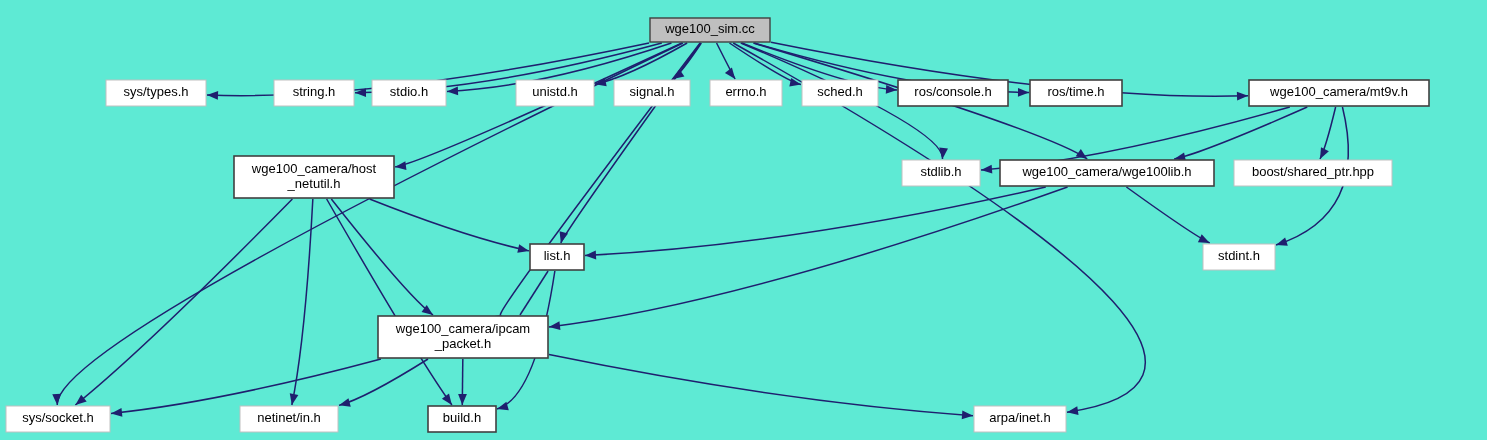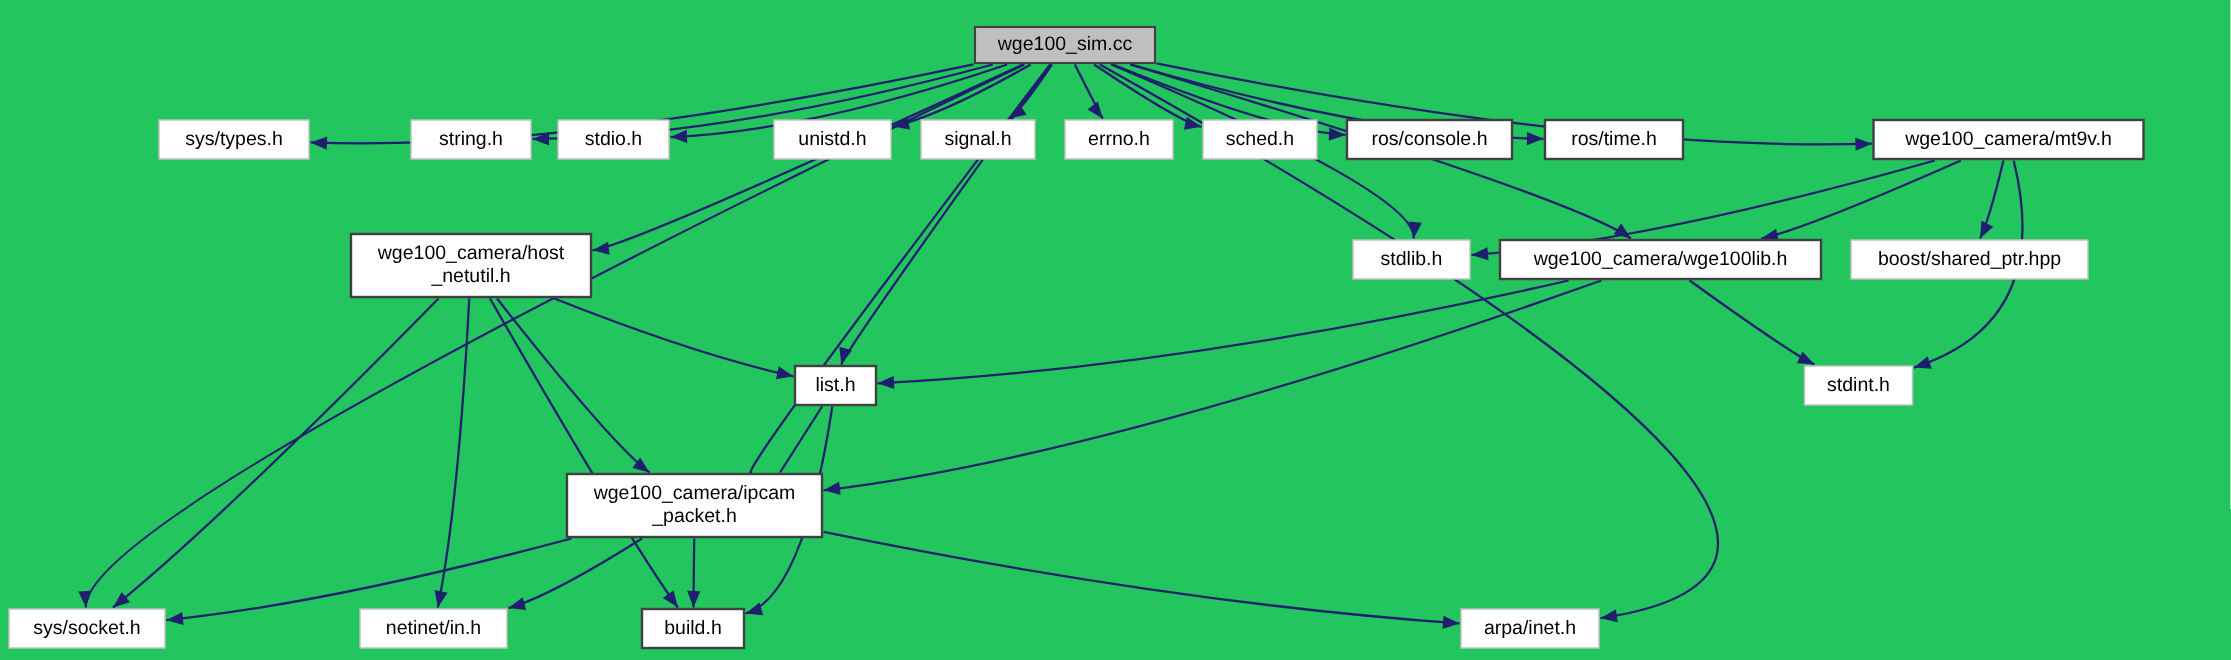--- a/index.html
+++ b/index.html
@@ -4,21 +4,21 @@
 <style>
   html, body {
     margin: 0;
     padding: 0;
     background: #ffffff;
   }
   #graph-root {
     position: relative;
     width: 1487px;
     height: 440px;
-    background: #22c55e;
+    background: #5eead4;
     font-family: "Liberation Sans", sans-serif;
   }
   svg#dep-graph {
     display: block;
     width: 1487px;
     height: 440px;
   }
   .node-box {
     stroke: #c0c0c0;
     stroke-width: 1;

